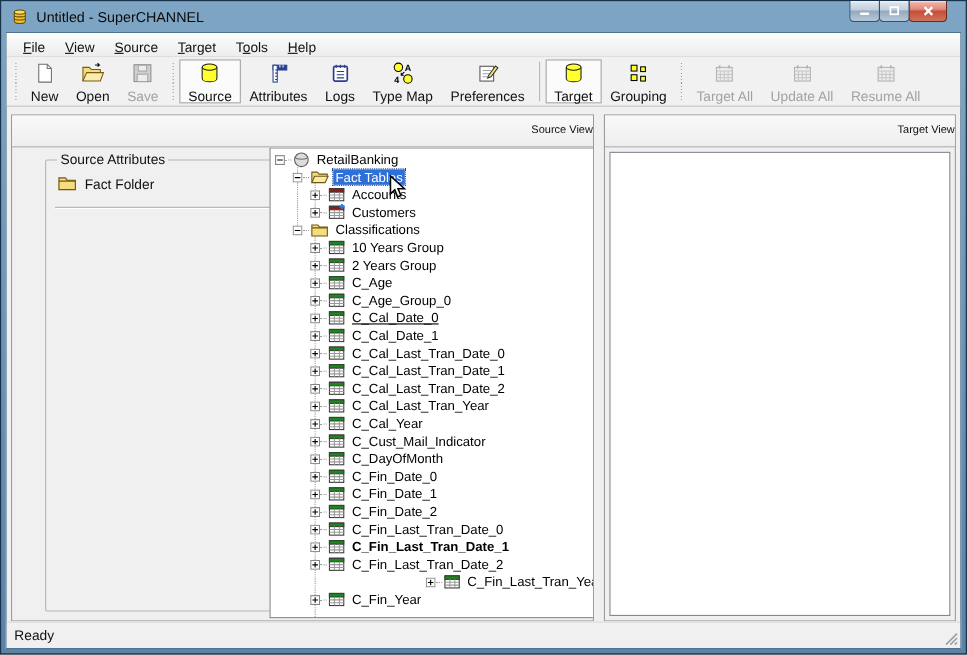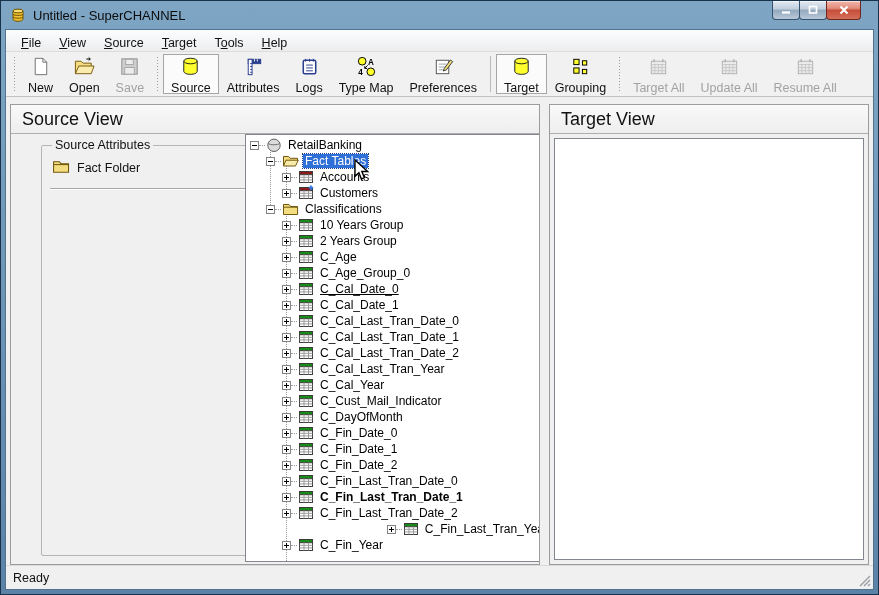--- a/index.html
+++ b/index.html
@@ -56,22 +56,22 @@
   .tool-btn.disabled { color:#a2a2a2; }
   .tb-grip { width:1px; height:34px; margin:0 5px;
     background:repeating-linear-gradient(to bottom,#9b9b9b 0 1px,transparent 1px 3px); }
   .tb-sep { width:1px; height:36px; margin:0 5px; background:#b9b9b9; }
   
   .content { flex:1; display:flex; gap:9px; padding:7px 4px 0 4px; overflow:hidden; }
   .panel { border:1px solid #9c9c9c; background:#f0f0f0; display:flex; flex-direction:column; }
   .panel.source { flex:none; width:530px; }
   .panel.target { flex:1; }
   .panel-header {
-    flex:none; height:29px; line-height:28px; padding-left:11px; font-size:18px; color:#111;
-    background:linear-gradient(#f9f9f9,#eeeeee); border-bottom:1px solid #aeaeae;
+    flex:none; height:29px; line-height:28px; padding-left:11px; font-size:10px; color:#111;
+    background:linear-gradient(#f9f9f9,#eeeeee); border-bottom:1px solid #aeaeae;text-align:right;
   }
   .panel-body { flex:1; position:relative; overflow:hidden; }
   
   .attr-fieldset {
     position:absolute; left:6px; top:4px; bottom:8px; width:217px;
     border:1px solid #b5b5b5; border-radius:2px; padding:2px 8px 0 8px;margin-left:24px;
   }
   .attr-fieldset legend { font-size:12.5px; color:#111; padding:0 3px; margin-left:2px; }
   .attr-item { display:flex; align-items:center; gap:7px; margin:4px 0 0 2px; font-size:12.5px; color:#111; }
   .attr-sep { height:0; border-top:1px solid #a9a9a9; border-bottom:1px solid #fff; margin-top:10px; }

